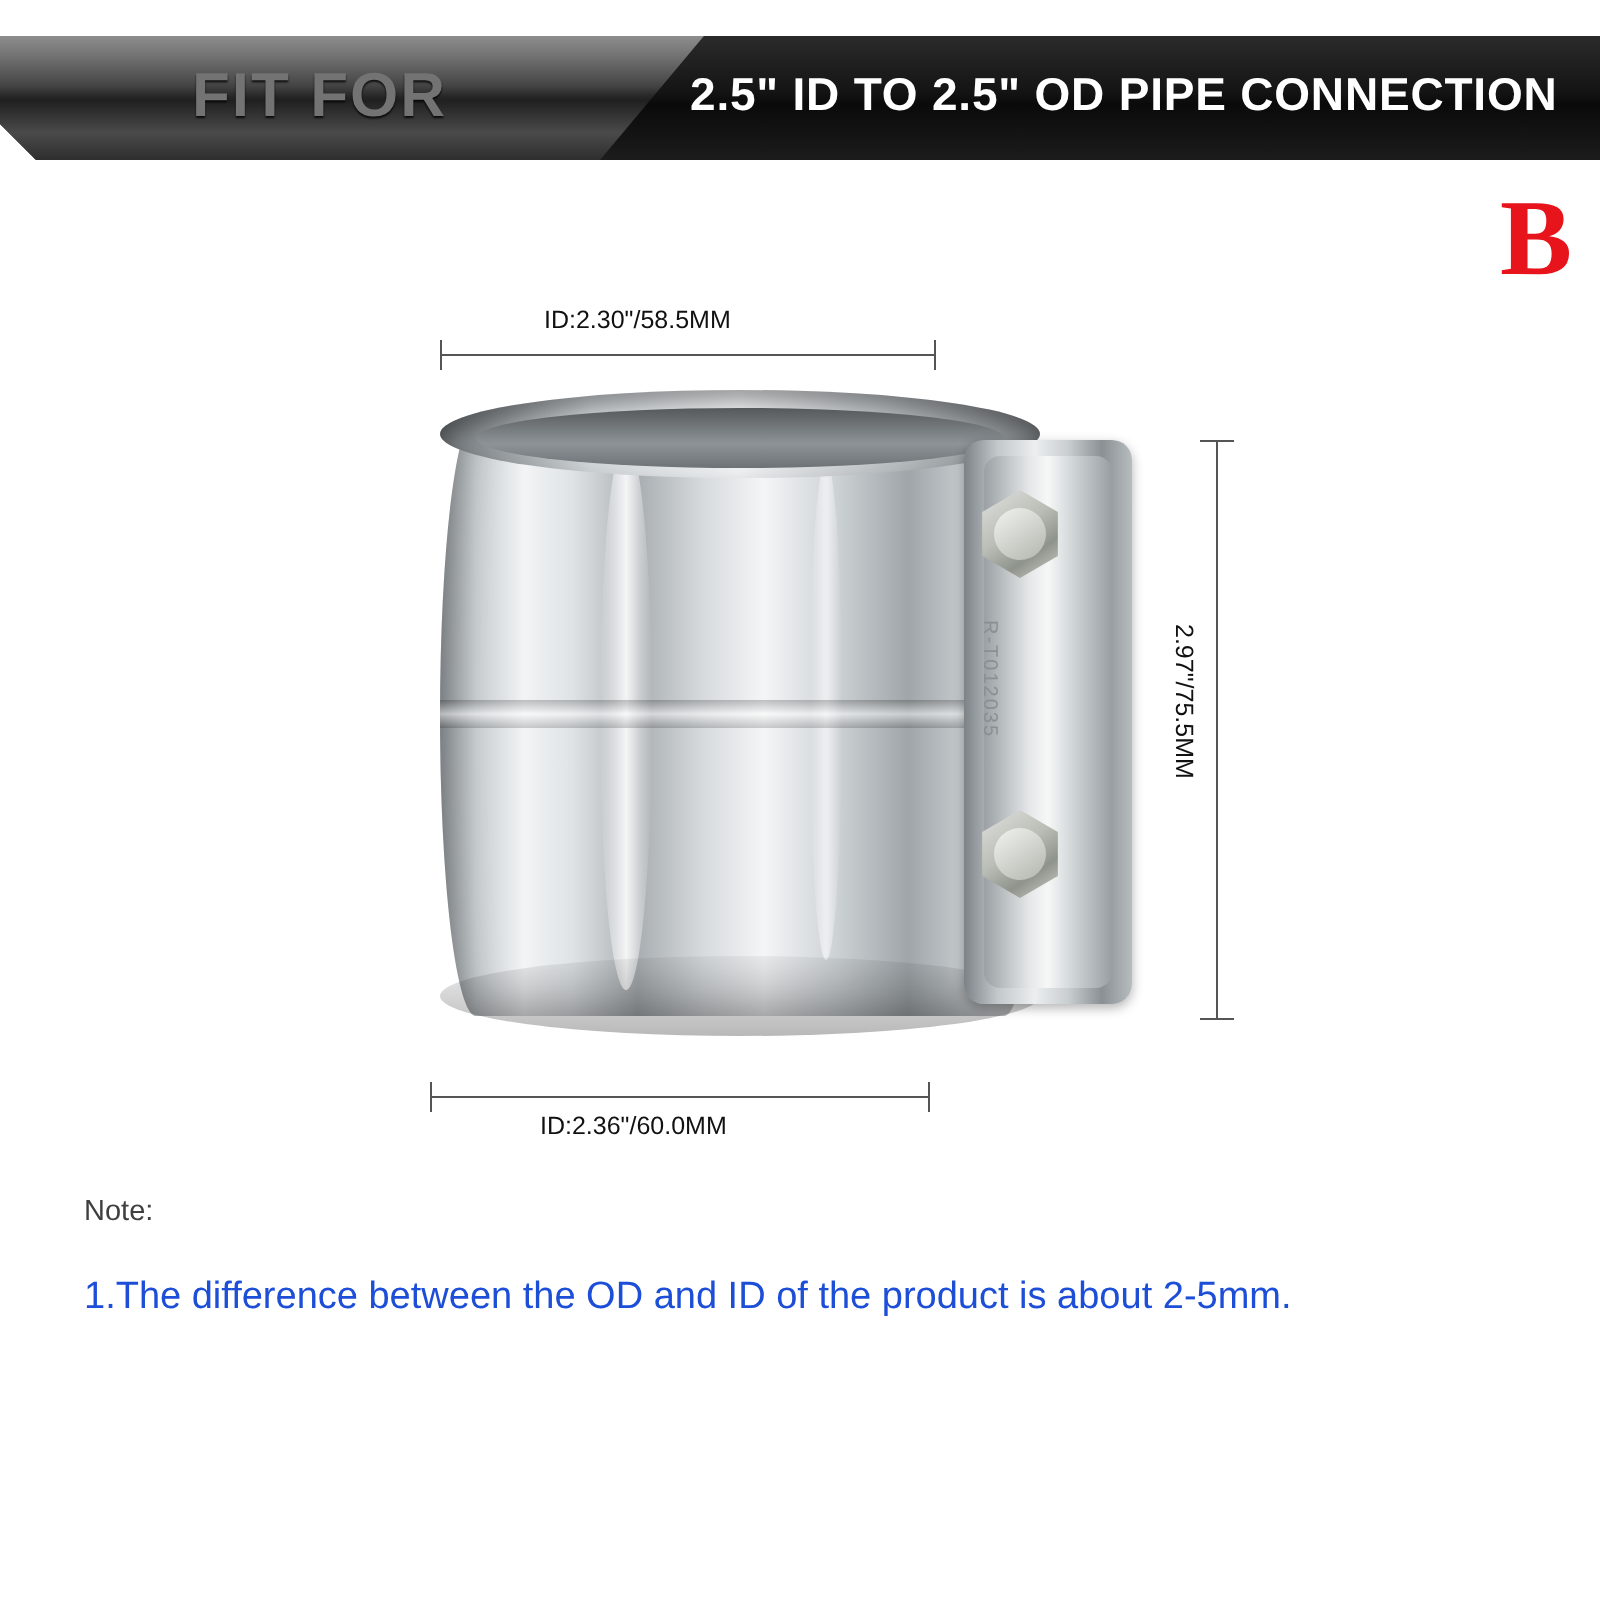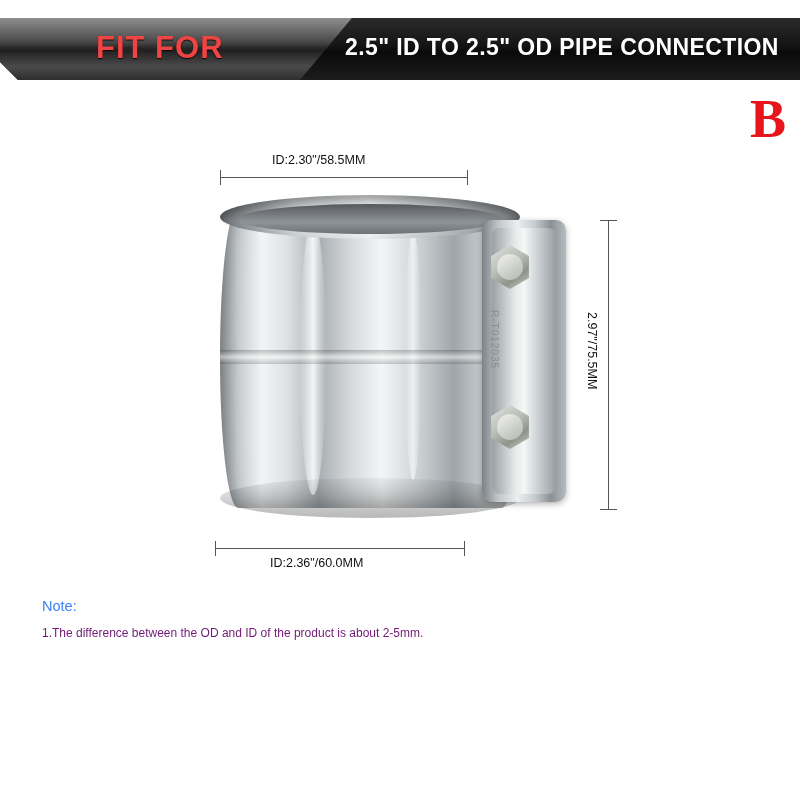--- a/index.html
+++ b/index.html
@@ -26,21 +26,21 @@
     clip-path: polygon(0 0, 352px 0, 300px 62px, 18px 62px, 0 44px);
   }
   .header-left-sheen{
     position:absolute;left:0;top:0;width:352px;height:30px;
     background:linear-gradient(180deg,rgba(255,255,255,.30),rgba(255,255,255,0));
     clip-path: polygon(0 0, 352px 0, 327px 30px, 0 30px);
     pointer-events:none;
   }
   .fitfor{
     position:absolute;left:96px;top:12px;
-    font-size:31px;letter-spacing:1px;color:#ef4444;font-weight:bold;
+    font-size:31px;letter-spacing:1px;color:#737373;font-weight:bold;
     text-shadow:0 1px 1px rgba(0,0,0,.8);
   }
   .header-title{
     position:absolute;left:345px;top:16px;
     font-size:23px;color:#ffffff;font-weight:bold;letter-spacing:.4px;
   }
 
   
   .badge-letter{
     position:absolute;right:14px;top:92px;
@@ -136,22 +136,22 @@
   .bolt1{left:283px;top:55px;}
   .bolt2{left:283px;top:215px;}
   .engrave{
     position:absolute;left:295px;top:120px;
     font-size:10px;color:#8a8f92;letter-spacing:1px;
     transform:rotate(90deg);transform-origin:left top;
   }
 
   
   .notes{position:absolute;left:42px;top:598px;width:720px;}
-  .notes .n-title{font-size:14.5px;color:#3b82f6;margin-bottom:12px;}
-  .notes .n-line{font-size:12px;color:#701a75;margin-bottom:13px;}
+  .notes .n-title{font-size:14.5px;color:#404040;margin-bottom:24px;}
+  .notes .n-line{font-size:19px;color:#1d4ed8;margin-bottom:13px;}
 </style>
 </head>
 <body>
 
 <div class="header">
   <div class="header-bar"></div>
   <div class="header-left">
     <div class="header-left-sheen"></div>
   </div>
   <div class="fitfor">FIT FOR</div>

